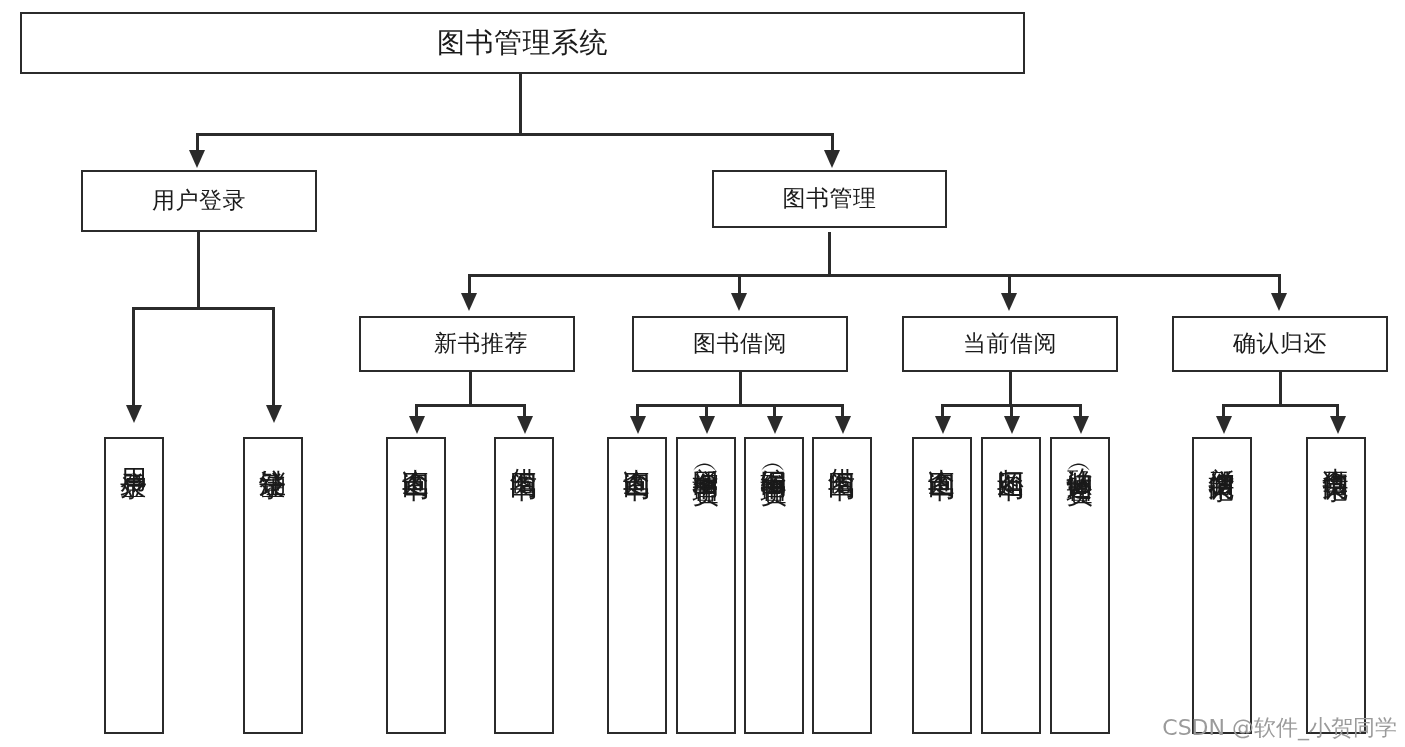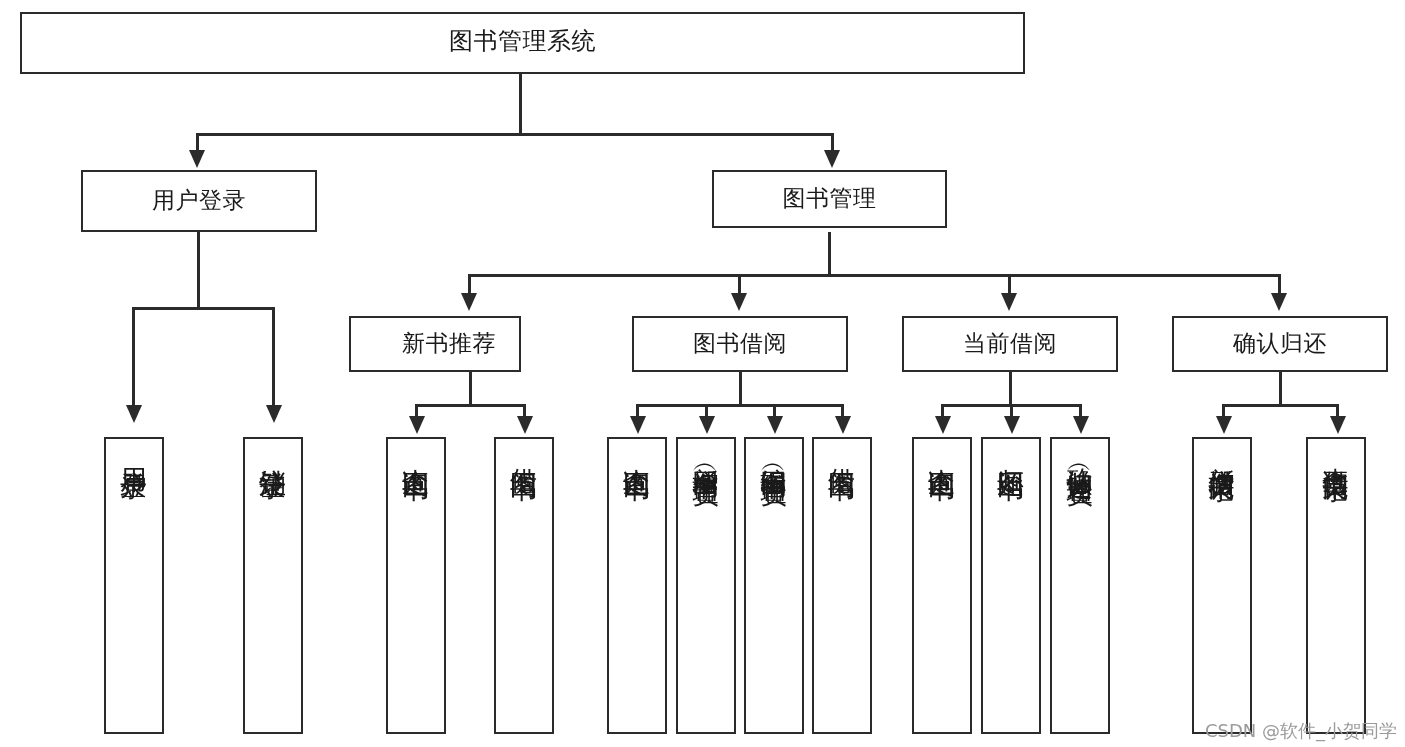--- a/index.html
+++ b/index.html
@@ -31,21 +31,21 @@
     display: block;
     text-align: center;
     line-height: 1.18;
     letter-spacing: 0.5px;
   }
   
   .node.h .label {
     font-size: 23px;
     writing-mode: horizontal-tb;
   }
-  .node.root .label { font-size: 24px; font-family: Liberation Mono, monospace; }
+  .node.root .label { font-size: 28px; }
   
   .node.v {
     align-items: flex-start;
     justify-content: center;
     padding-top: 8px;
   }
   .node.v .label {
     writing-mode: vertical-rl;
     text-orientation: upright;
     font-size: 27px;
@@ -71,21 +71,21 @@
     border-left: 8px solid transparent;
     border-right: 8px solid transparent;
     border-top: 18px solid #2b2b2b;
     z-index: 2;
   }
   
   #watermark {
     position: absolute;
     right: 8px;
     bottom: 4px;
-    font-size: 18px;
+    font-size: 22px;
     color: #9b9b9b;
     font-family: "DejaVu Sans", "Liberation Sans", sans-serif;
     white-space: nowrap;
     z-index: 6;
   }
 </style>
 </head>
 <body>
 
 <div id="canvas">
@@ -154,21 +154,21 @@
   </div>
 
   <div class="node h" style="left:81px; top:170px; width:236px; height:62px;">
     <span class="label">用户登录</span>
   </div>
 
   <div class="node h" style="left:712px; top:170px; width:235px; height:58px;">
     <span class="label">图书管理</span>
   </div>
 
-  <div class="node h" style="left:349px; top:316px; width:172px; height:56px;padding-left:28px;">
+  <div class="node h" style="left:359px; top:316px; width:216px; height:56px;padding-left:28px;">
     <span class="label">新书推荐</span>
   </div>
 
   <div class="node h" style="left:632px; top:316px; width:216px; height:56px;">
     <span class="label">图书借阅</span>
   </div>
 
   <div class="node h" style="left:902px; top:316px; width:216px; height:56px;">
     <span class="label">当前借阅</span>
   </div>

